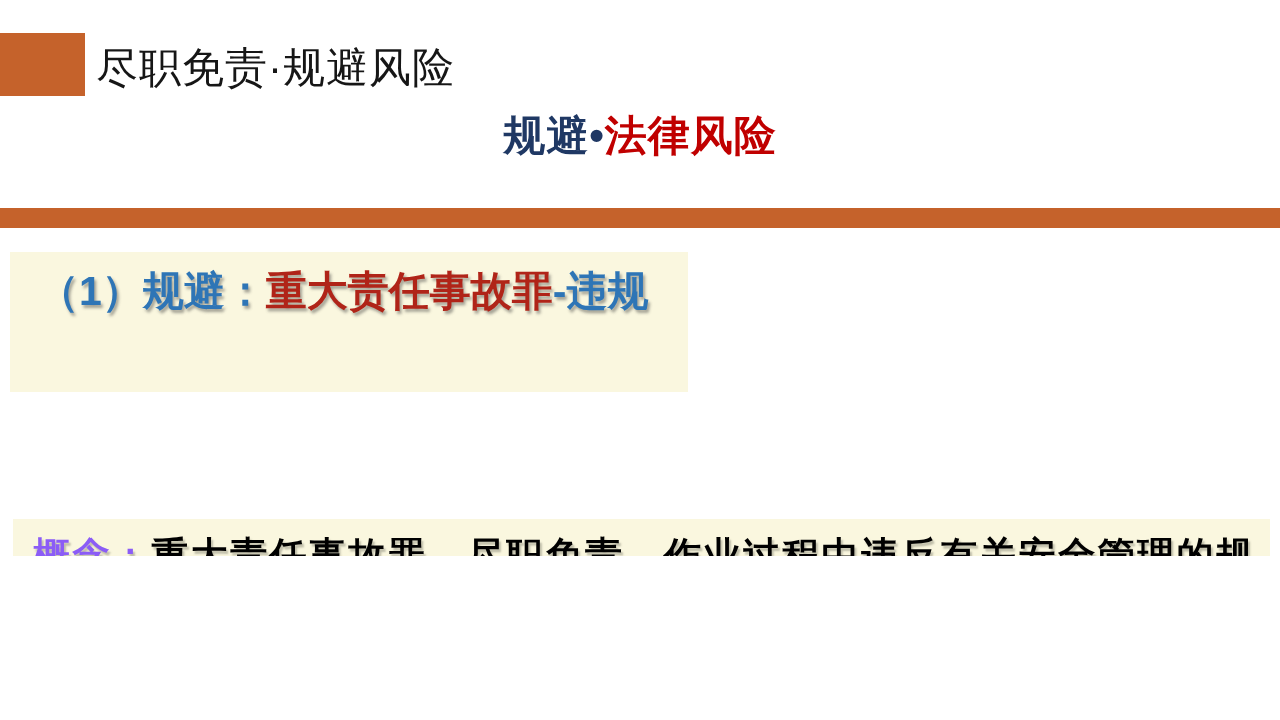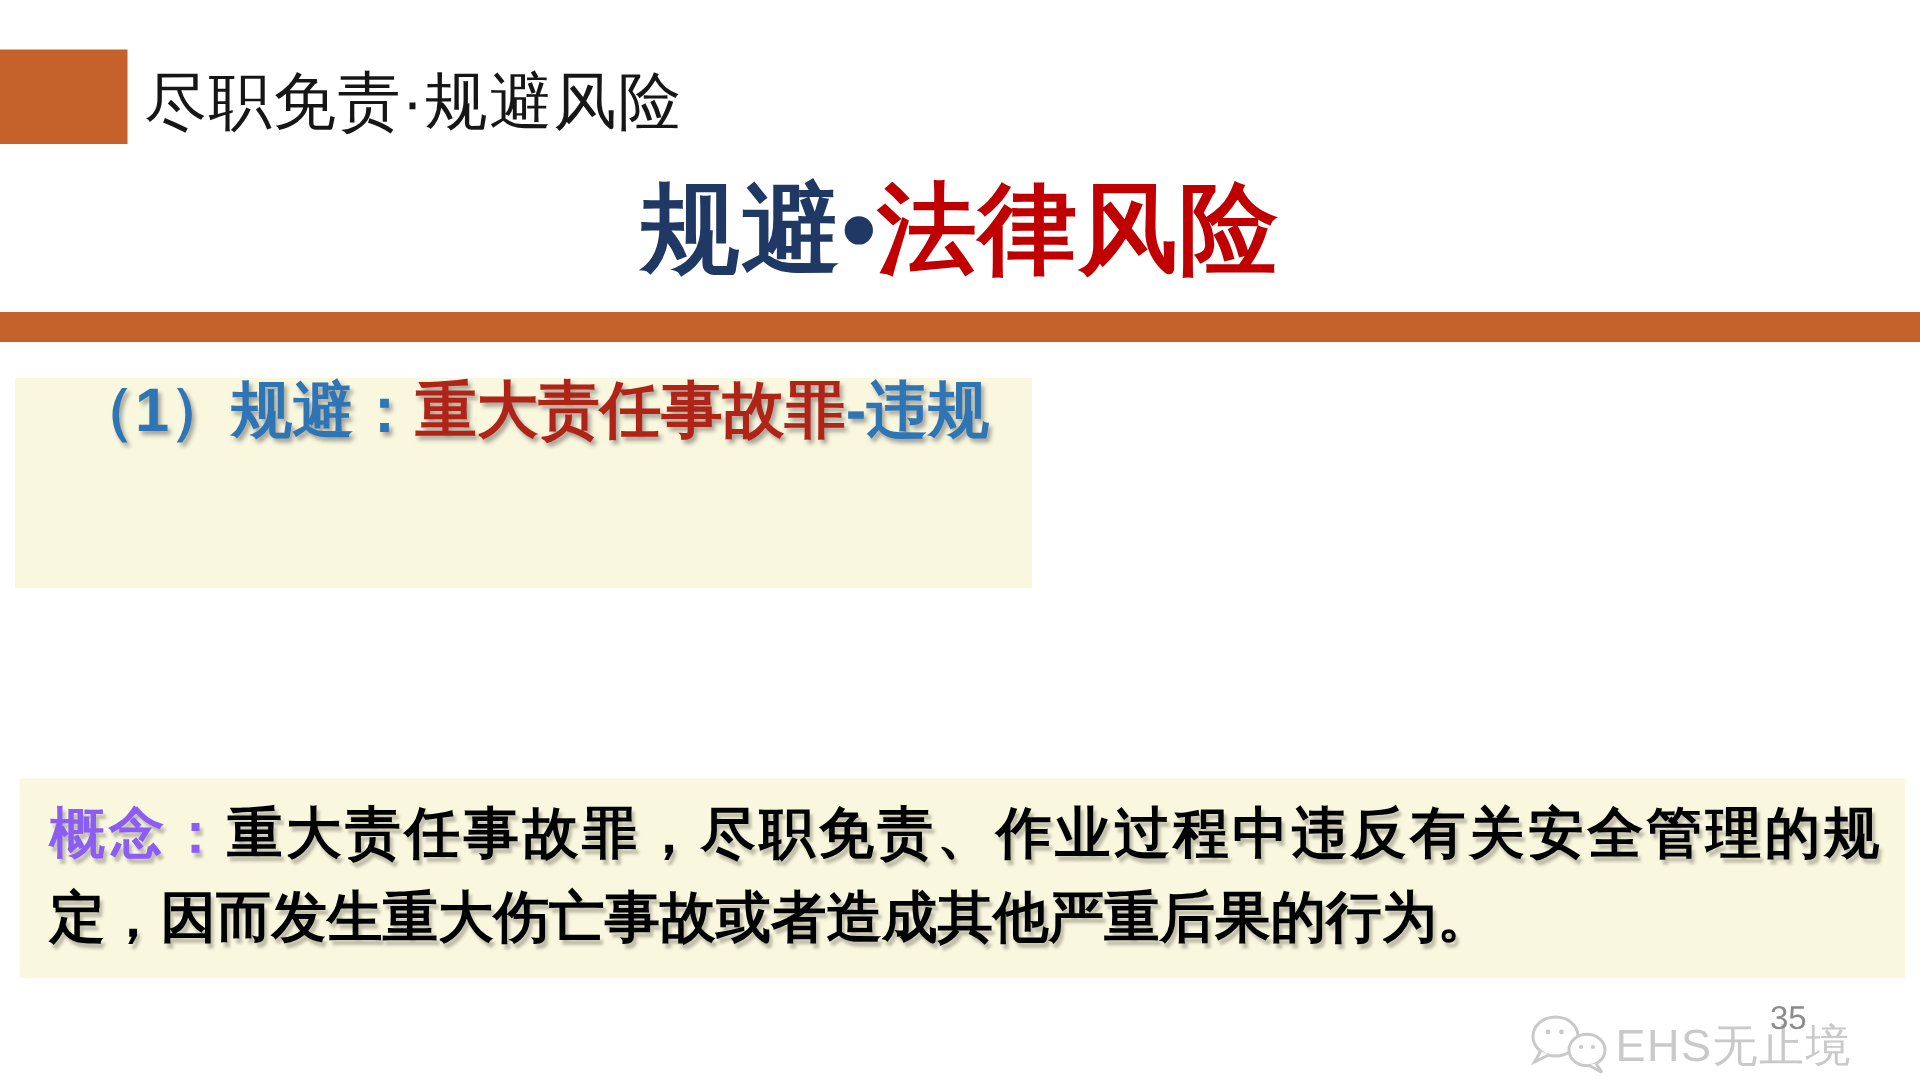--- a/index.html
+++ b/index.html
@@ -4,21 +4,21 @@
 <style>
   html, body {
     margin: 0;
     padding: 0;
     background: #ffffff;
     font-family: "Liberation Sans", "DejaVu Sans", sans-serif;
   }
   .slide {
     position: relative;
     width: 1280px;
-    height: 720px;
+    height: 556px;
     background: #ffffff;
     overflow: hidden;
   }
 
   
   .kicker-square {
     position: absolute;
     left: 0; top: 33px;
     width: 85px; height: 63px;
     background: #c5622b;
@@ -32,21 +32,21 @@
     letter-spacing: 1px;
     white-space: nowrap;
   }
 
   
   .title {
     position: absolute;
     left: 0; top: 108px;
     width: 1280px;
     text-align: center;
-    font-size: 66px;
+    font-size: 42px;
     font-weight: 700;
     letter-spacing: 1px;
     white-space: nowrap;
   }
   .title .t-blue { color: #1f3864; }
   .title .t-red  { color: #c00000; }
 
   .divider {
     position: absolute;
     left: 0; top: 208px;
@@ -65,27 +65,26 @@
   .ybox-2 {
     position: absolute;
     left: 13px; top: 519px;
     width: 1257px; height: 133px;
     background: #faf7df;
     z-index: 0;
   }
 
   .section-heading {
     position: absolute;
-    left: 38px; top: 246px;
+    left: 38px; top: 264px;
     z-index: 2;
     font-size: 41px;
     font-weight: 700;
     white-space: nowrap;
     text-shadow: 2px 3px 3px rgba(60,60,60,0.45);
-    margin-left: 11px;
   }
   .section-heading .h-blue { color: #2e75b6; }
   .section-heading .h-red  { color: #b02418; }
 
   .analysis {
     position: absolute;
     left: 22px; top: 324px;
     width: 1240px;
     z-index: 2;
     font-size: 38px;

